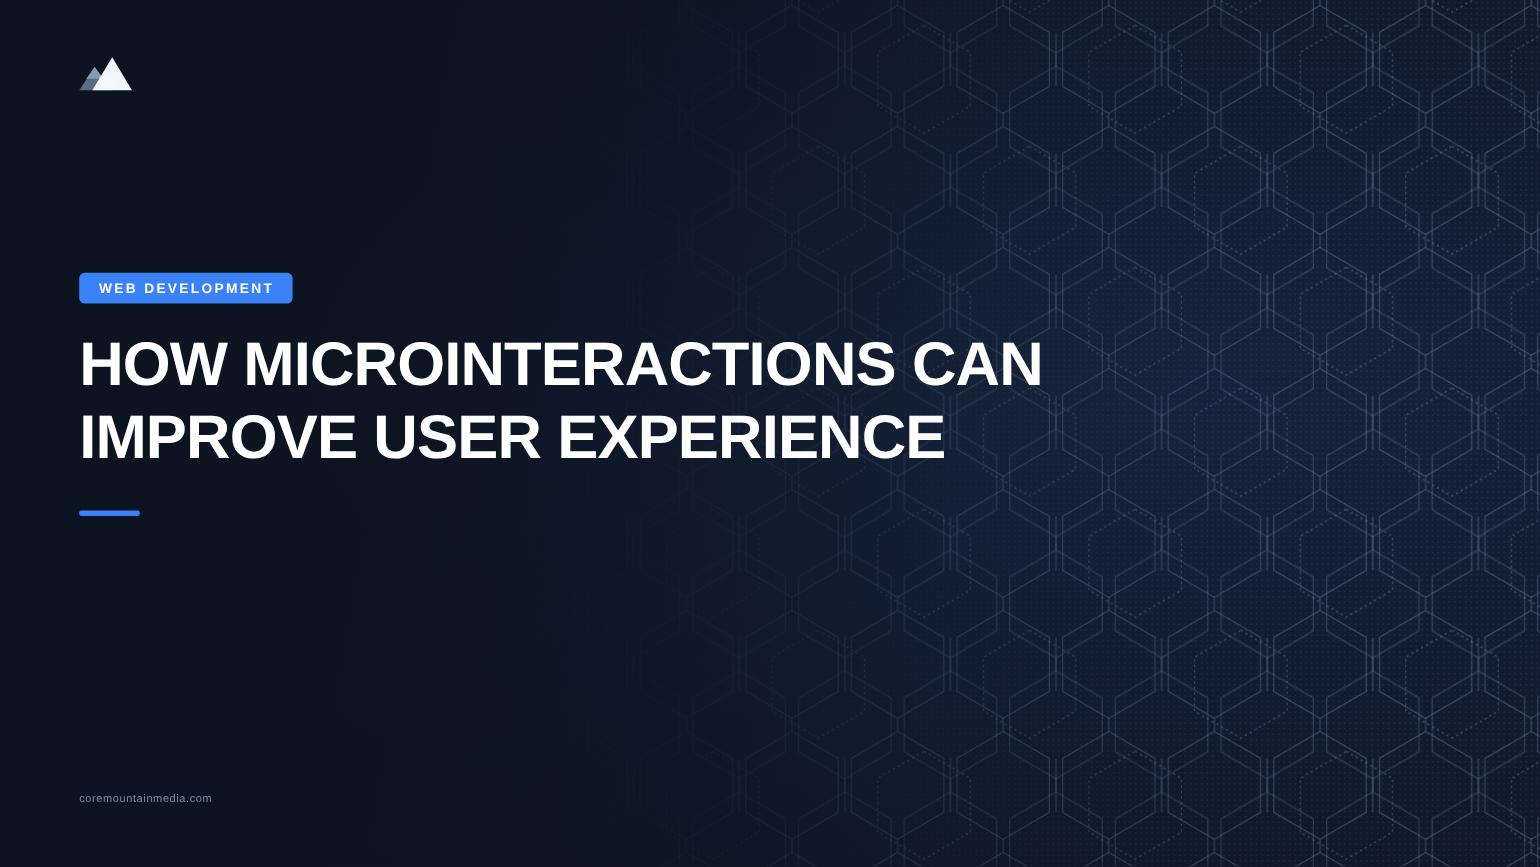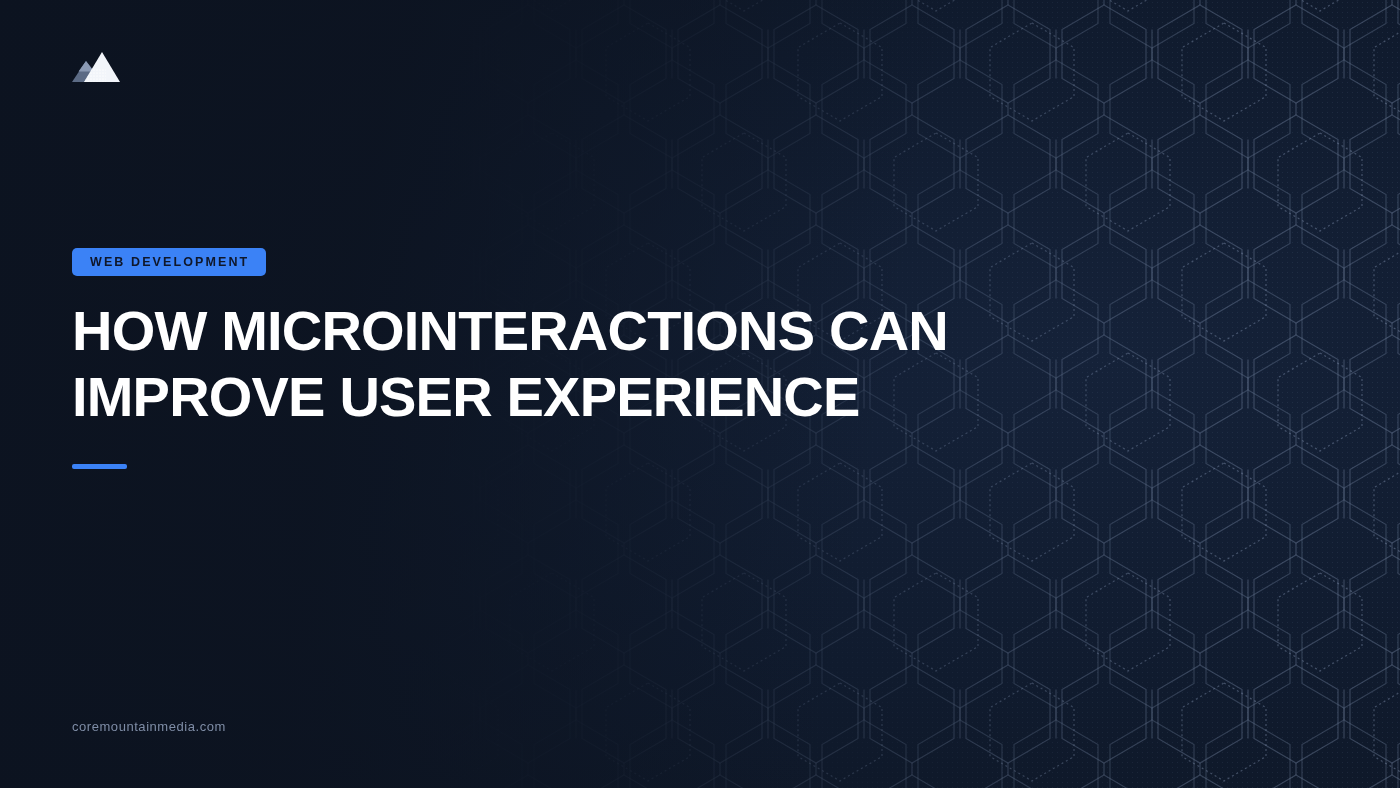--- a/index.html
+++ b/index.html
@@ -64,21 +64,21 @@
   .content {
     position: absolute;
     left: 72px;
     top: 248px;
     width: 980px;
   }
 
   .badge {
     display: inline-block;
     background: #3b82f6;
-    color: #0f172a;
+    color: #ffffff;
     font-size: 12.5px;
     font-weight: bold;
     letter-spacing: 2.1px;
     padding: 7px 17px 7px 18px;
     border-radius: 5px;
     line-height: 14px;
     white-space: nowrap;
   }
 
   .headline {
@@ -98,21 +98,21 @@
     height: 5px;
     border-radius: 2px;
     background: #3b82f6;
   }
 
   .site-url {
     position: absolute;
     left: 72px;
     top: 718px;
     color: #7f8da6;
-    font-size: 13px;
+    font-size: 10px;
     letter-spacing: 0.55px;
     line-height: 18px;
   }
 </style>
 </head>
 <body>
 
 <div class="canvas">
 
   <div class="pattern-layer">

